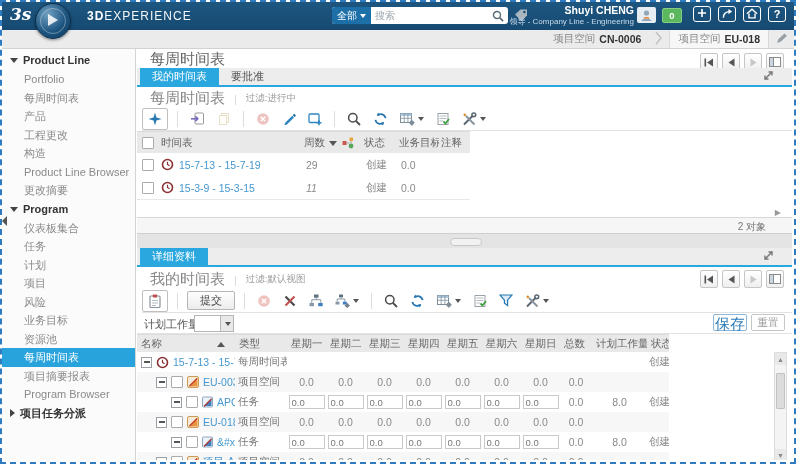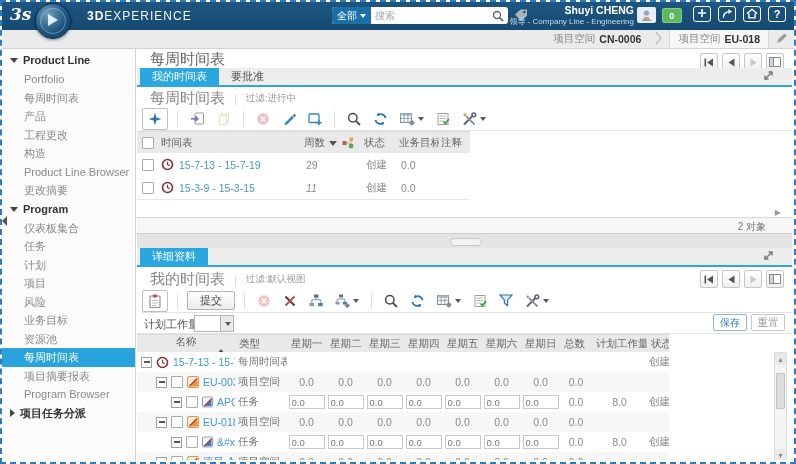--- a/index.html
+++ b/index.html
@@ -81,21 +81,21 @@
   .lnk{color:#4598d0;cursor:pointer;white-space:nowrap;overflow:hidden;}
   .dayin{width:30px;height:12px;border:1px solid #c9c9c9;font-size:9.5px;color:#777;padding:0 2px;font-family:inherit;}
   .footerbar{position:absolute;left:0;right:0;height:16px;background:#f6f6f6;border-top:1px solid #d8d8d8;}
   .footerbar .cnt{position:absolute;right:26px;top:2px;font-size:10px;color:#777;}
   .pdivider{position:absolute;left:0;right:0;height:15px;background:#e4e4e4;border-top:1px solid #cfcfcf;border-bottom:1px solid #cfcfcf;}
   .pdivider .handle{position:absolute;left:50%;top:4px;width:30px;height:6px;margin-left:-15px;background:#f2f2f2;border:1px solid #c8c8c8;border-radius:4px;cursor:row-resize;}
   .batchrow{position:absolute;left:0;right:0;height:20px;border-bottom:1px solid #e2e2e2;}
   .batchrow .lab{position:absolute;left:7px;top:4px;color:#555;}
   .fakesel{position:absolute;left:57px;top:2px;width:38px;height:15px;border:1px solid #b5b5b5;background:#fff;display:flex;cursor:pointer;}
   .fakesel .v{flex:1;} .fakesel .d{width:12px;border-left:1px solid #b5b5b5;background:#e9e9e9;display:flex;align-items:center;justify-content:center;}
-  .btn-save{position:absolute;width:34px;height:17px;border:1px solid #8db7da;border-radius:2px;background:#fff;color:#2e7cb8;font-size:10px;cursor:pointer;font-family:inherit;padding:0;}
+  .btn-save{position:absolute;width:34px;height:17px;border:1px solid #8db7da;border-radius:2px;background:#fff;color:#2e7cb8;font-size:15px;cursor:pointer;font-family:inherit;padding:0;}
   .btn-reset{position:absolute;width:34px;height:17px;border:1px solid #c6c6c6;border-radius:2px;background:#fff;color:#999;font-size:10.5px;cursor:pointer;font-family:inherit;padding:0;}
   .vscroll{position:absolute;width:13px;background:#f4f4f4;border:1px solid #ddd;box-sizing:border-box;}
   .vs-btn{position:absolute;left:0;right:0;height:12px;background:#e9e9e9;display:flex;align-items:center;justify-content:center;font-size:7px;color:#888;cursor:pointer;}
   .vs-thumb{position:absolute;left:1px;right:1px;background:#dcdcdc;border:1px solid #c2c2c2;border-radius:1px;cursor:grab;}
   .hsarrow{position:absolute;font-size:8px;color:#999;}
 </style>
 </head>
 <body>
 
 <div class="screen">
@@ -621,21 +621,21 @@
       <div class="fakesel">
           <span class="v"></span>
           <span class="d">
             <span class="caret"></span>
           </span>
         </div>
       <button class="btn-save" style="right:45px;top:1px">保存</button>
       <button class="btn-reset" style="right:7px;top:1px">重置</button>
     </div>
     <div class="grid-h" style="left:0;top:286px;width:532px;height:18px" id="bt-head">
-        <div class="gcell" style="width: 98px; padding: 0px 4px; flex-direction: column;">
+        <div class="gcell" style="width: 98px; padding: 0px 4px;">
           <span>名称</span>
           <span class="sortup"></span>
         </div>
         <div class="gcell" style="width: 52px; padding: 0px 4px;">
           <span>类型</span>
         </div>
         <div class="gcell" style="width: 39px; padding: 0px 4px;">
           <span>星期一</span>
         </div>
         <div class="gcell" style="width: 39px; padding: 0px 4px;">

